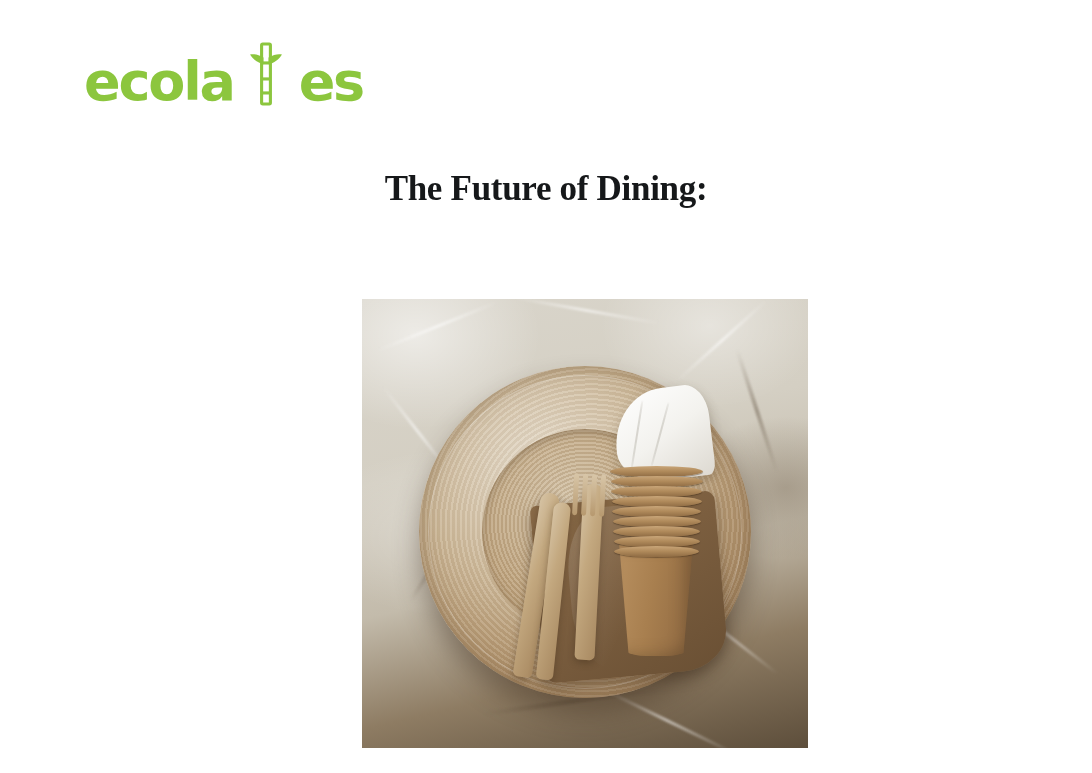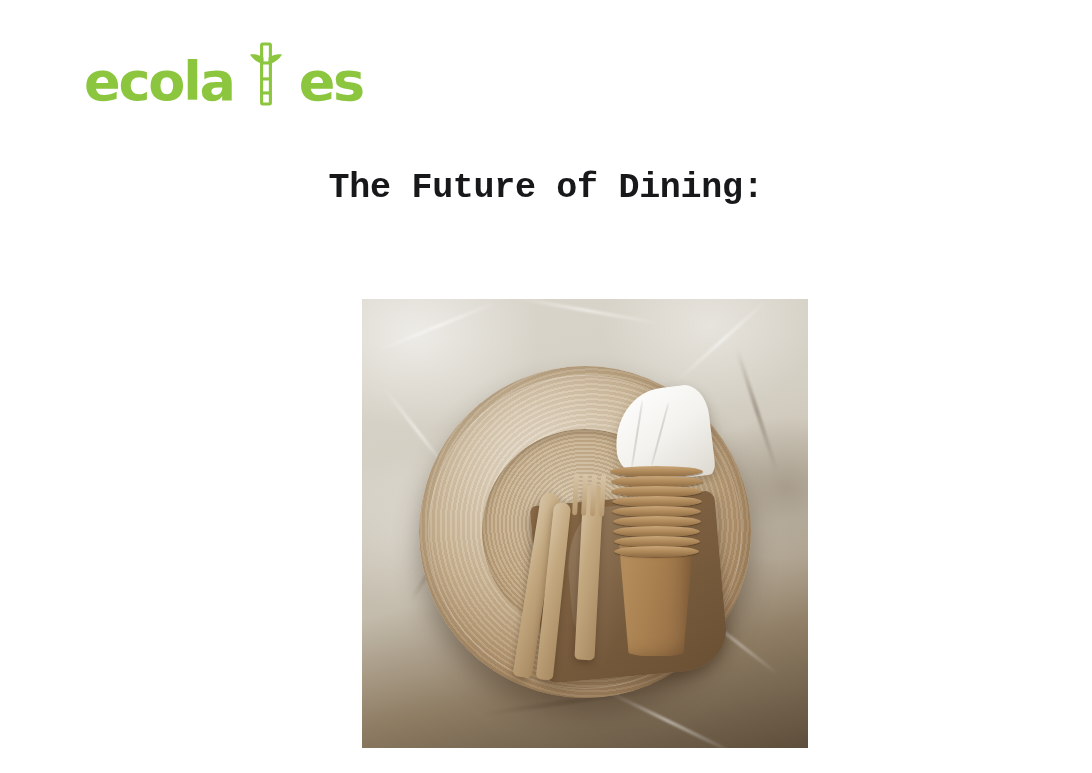--- a/index.html
+++ b/index.html
@@ -54,21 +54,21 @@
   }
   .logo-bamboo svg { display: block; }
 
   
   .article-title {
     position: absolute;
     left: 0;
     top: 140px;
     width: 1092px;
     text-align: center;
-    font-family: Liberation Mono, monospace;
+    font-family: Liberation Serif, serif;
     font-weight: 700;
     font-size: 35px;
     line-height: 1.48;
     letter-spacing: -0.3px;
     color: #16181a;
   }
   .article-title .tline { display: block; white-space: nowrap; }
 
   
   .hero-figure {

